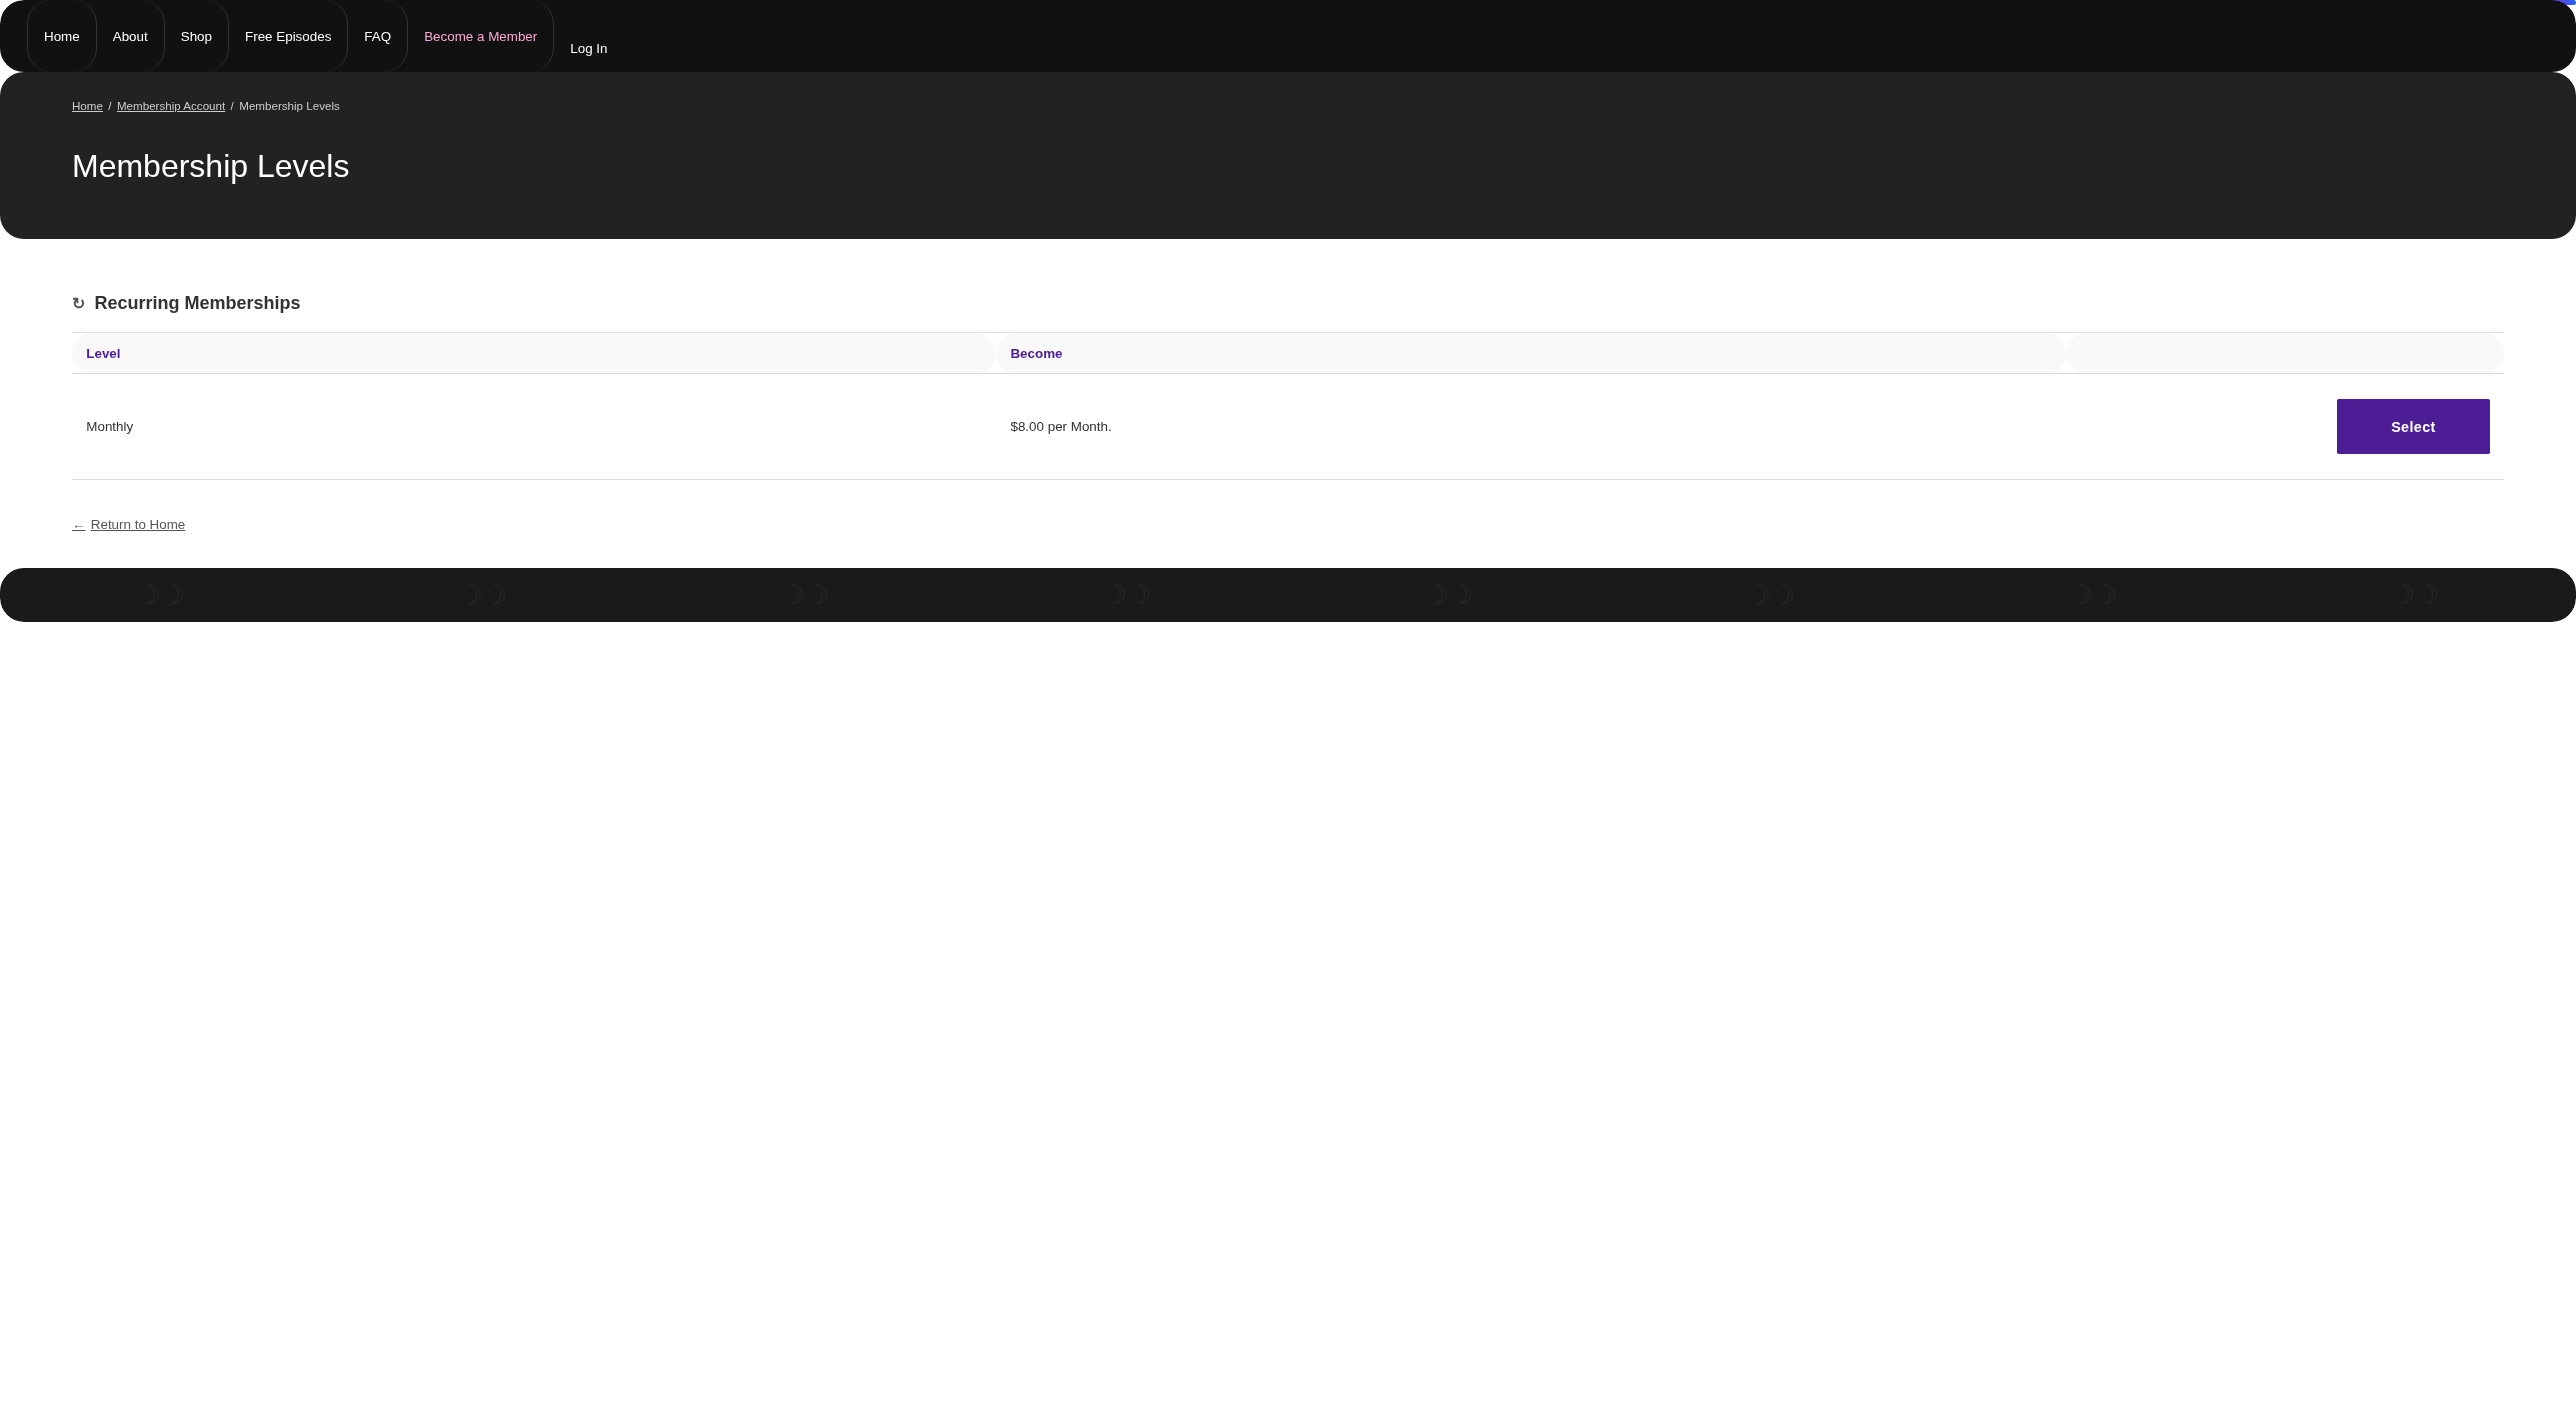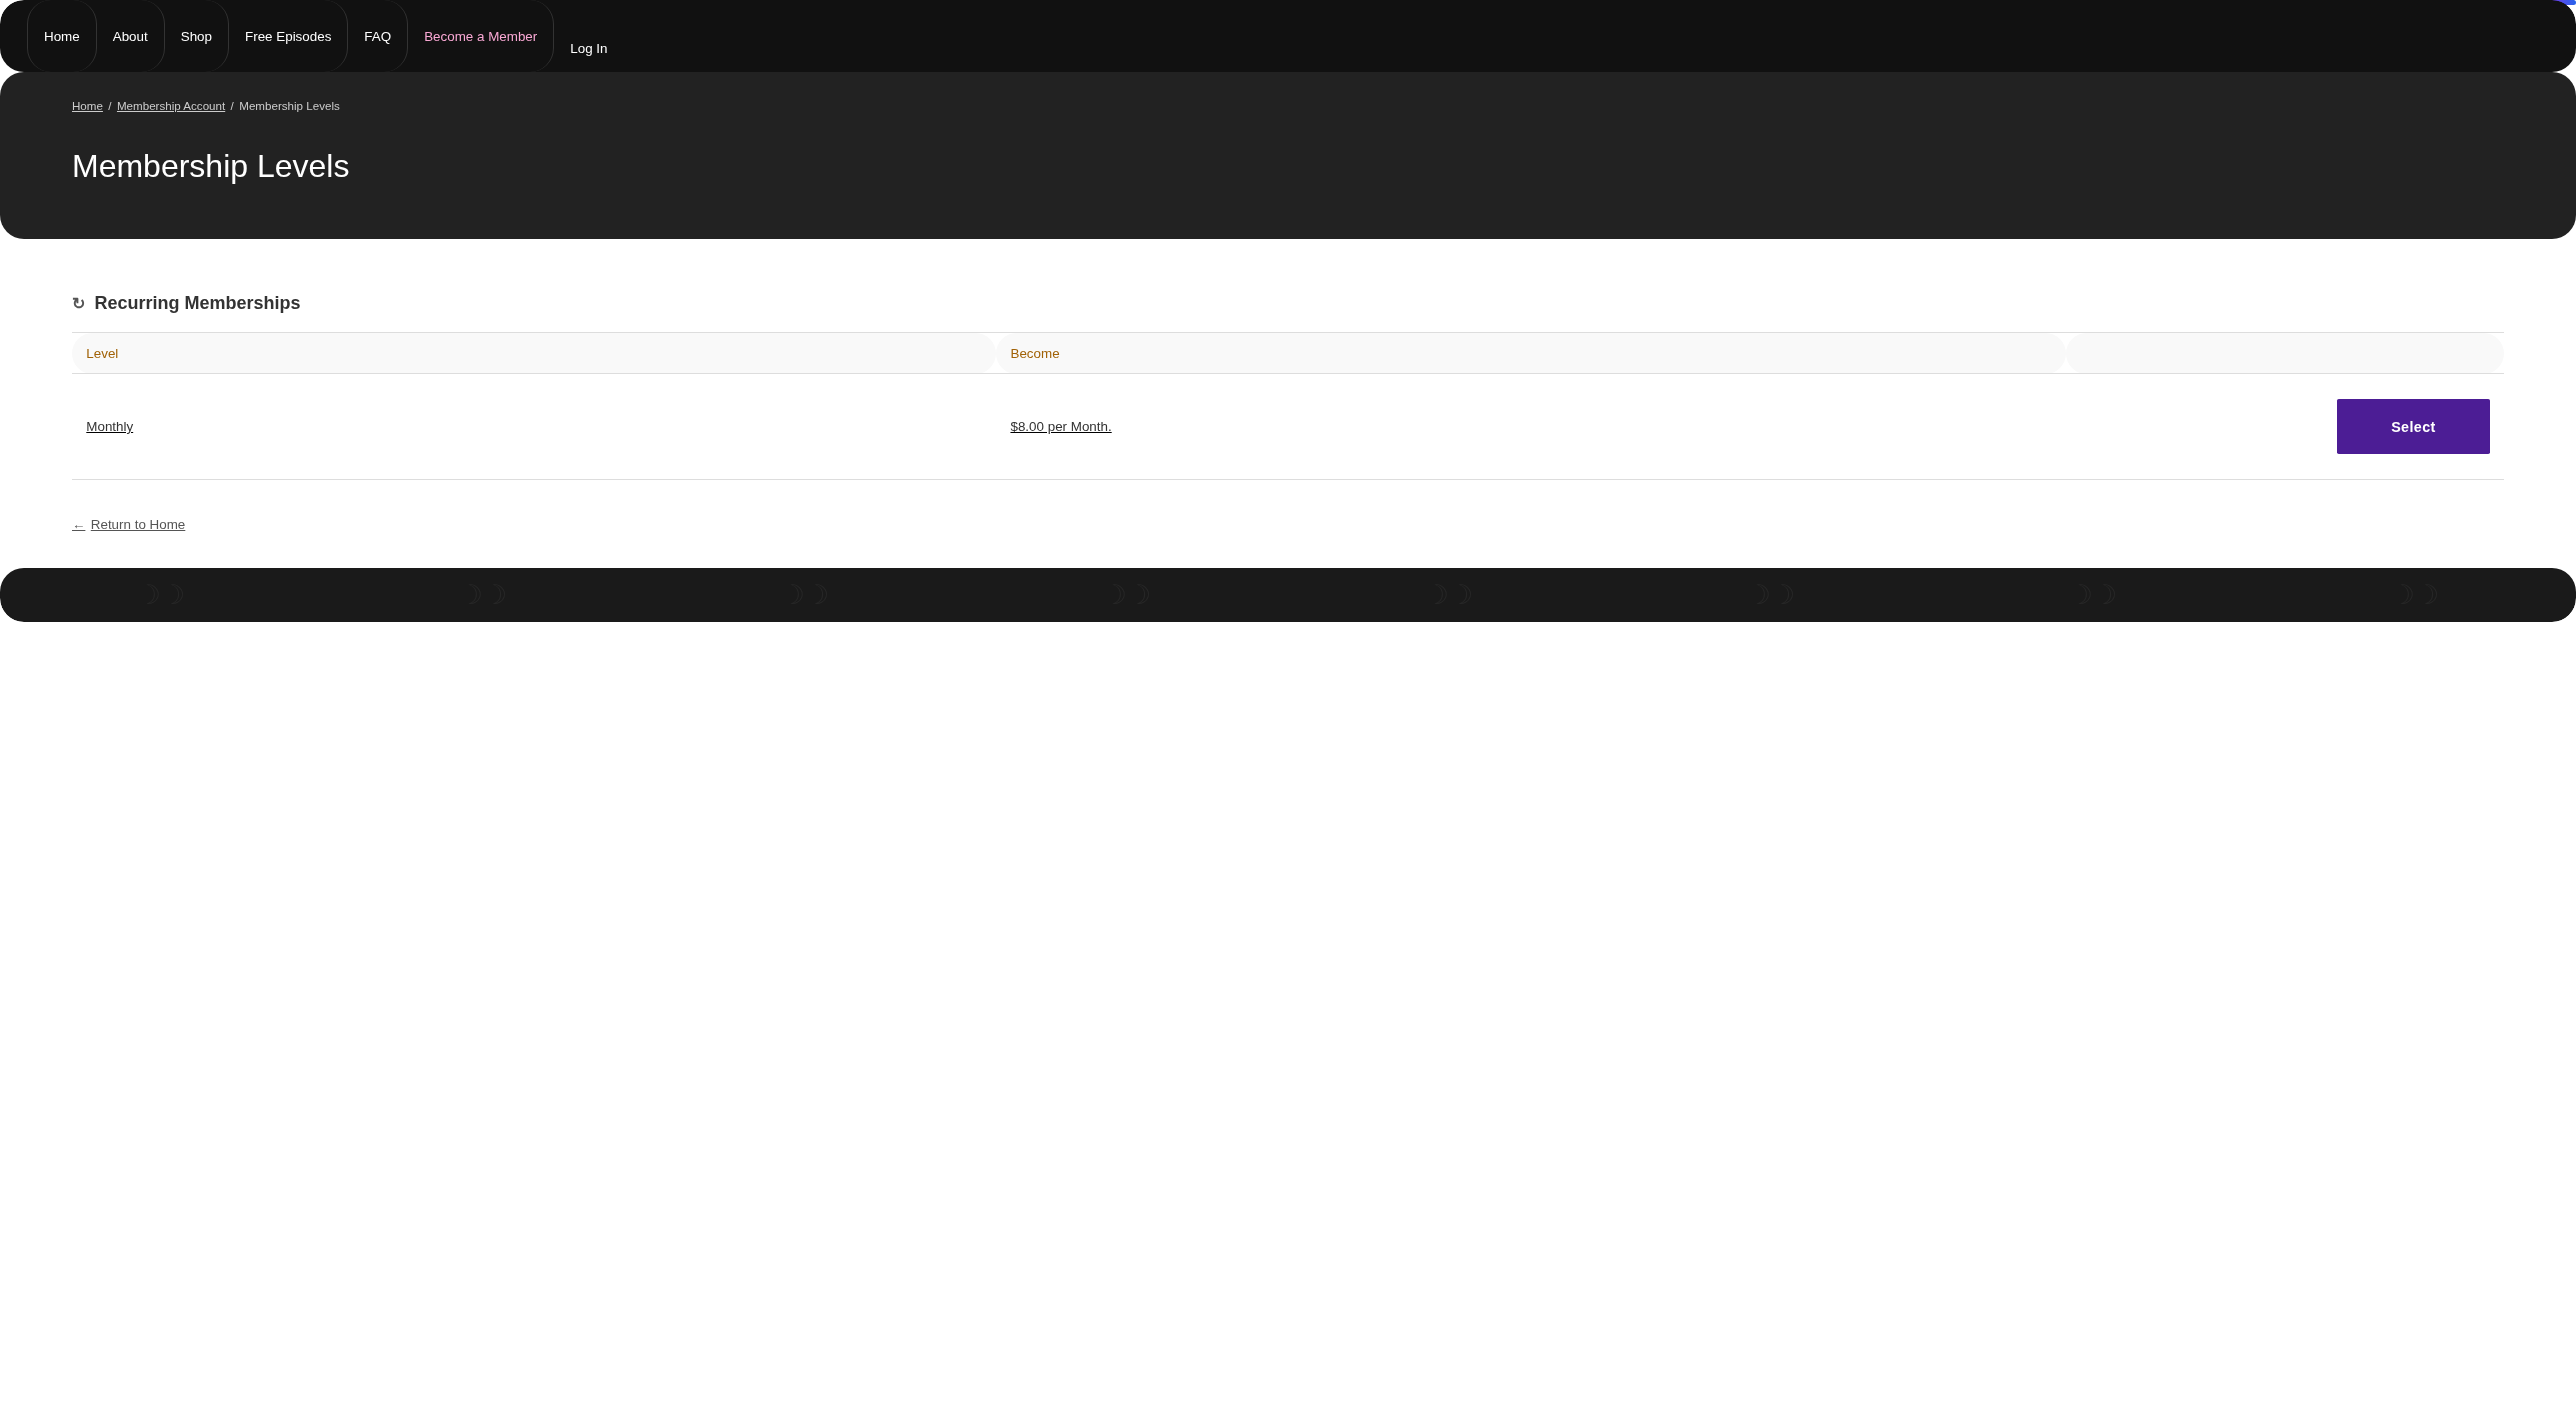--- a/index.html
+++ b/index.html
@@ -94,27 +94,26 @@
       margin-bottom: 36px;
     }
     .membership-table thead tr {
       border-top: 0.9px solid #ddd;
       border-bottom: 0.9px solid #ddd;
     }
     .membership-table th {
       text-align: left;
       padding: 12.5px 14.3px;
       font-size: 13.4px;
-      font-weight: 400;
-      color: #a16207;
+      font-weight: 700;
+      color: #4c1d95;
       background: #f9f9f9;
     }
     .membership-table tbody tr {
       border-bottom: 0.9px solid #ddd;
-      text-decoration: underline;
     }
     .membership-table tbody tr:first-child {
       border-top: 0.9px solid #ddd;
     }
     .membership-table td {
       padding: 25px 14.3px;
       font-size: 13.4px;
       color: #333;
       vertical-align: middle;
     }

